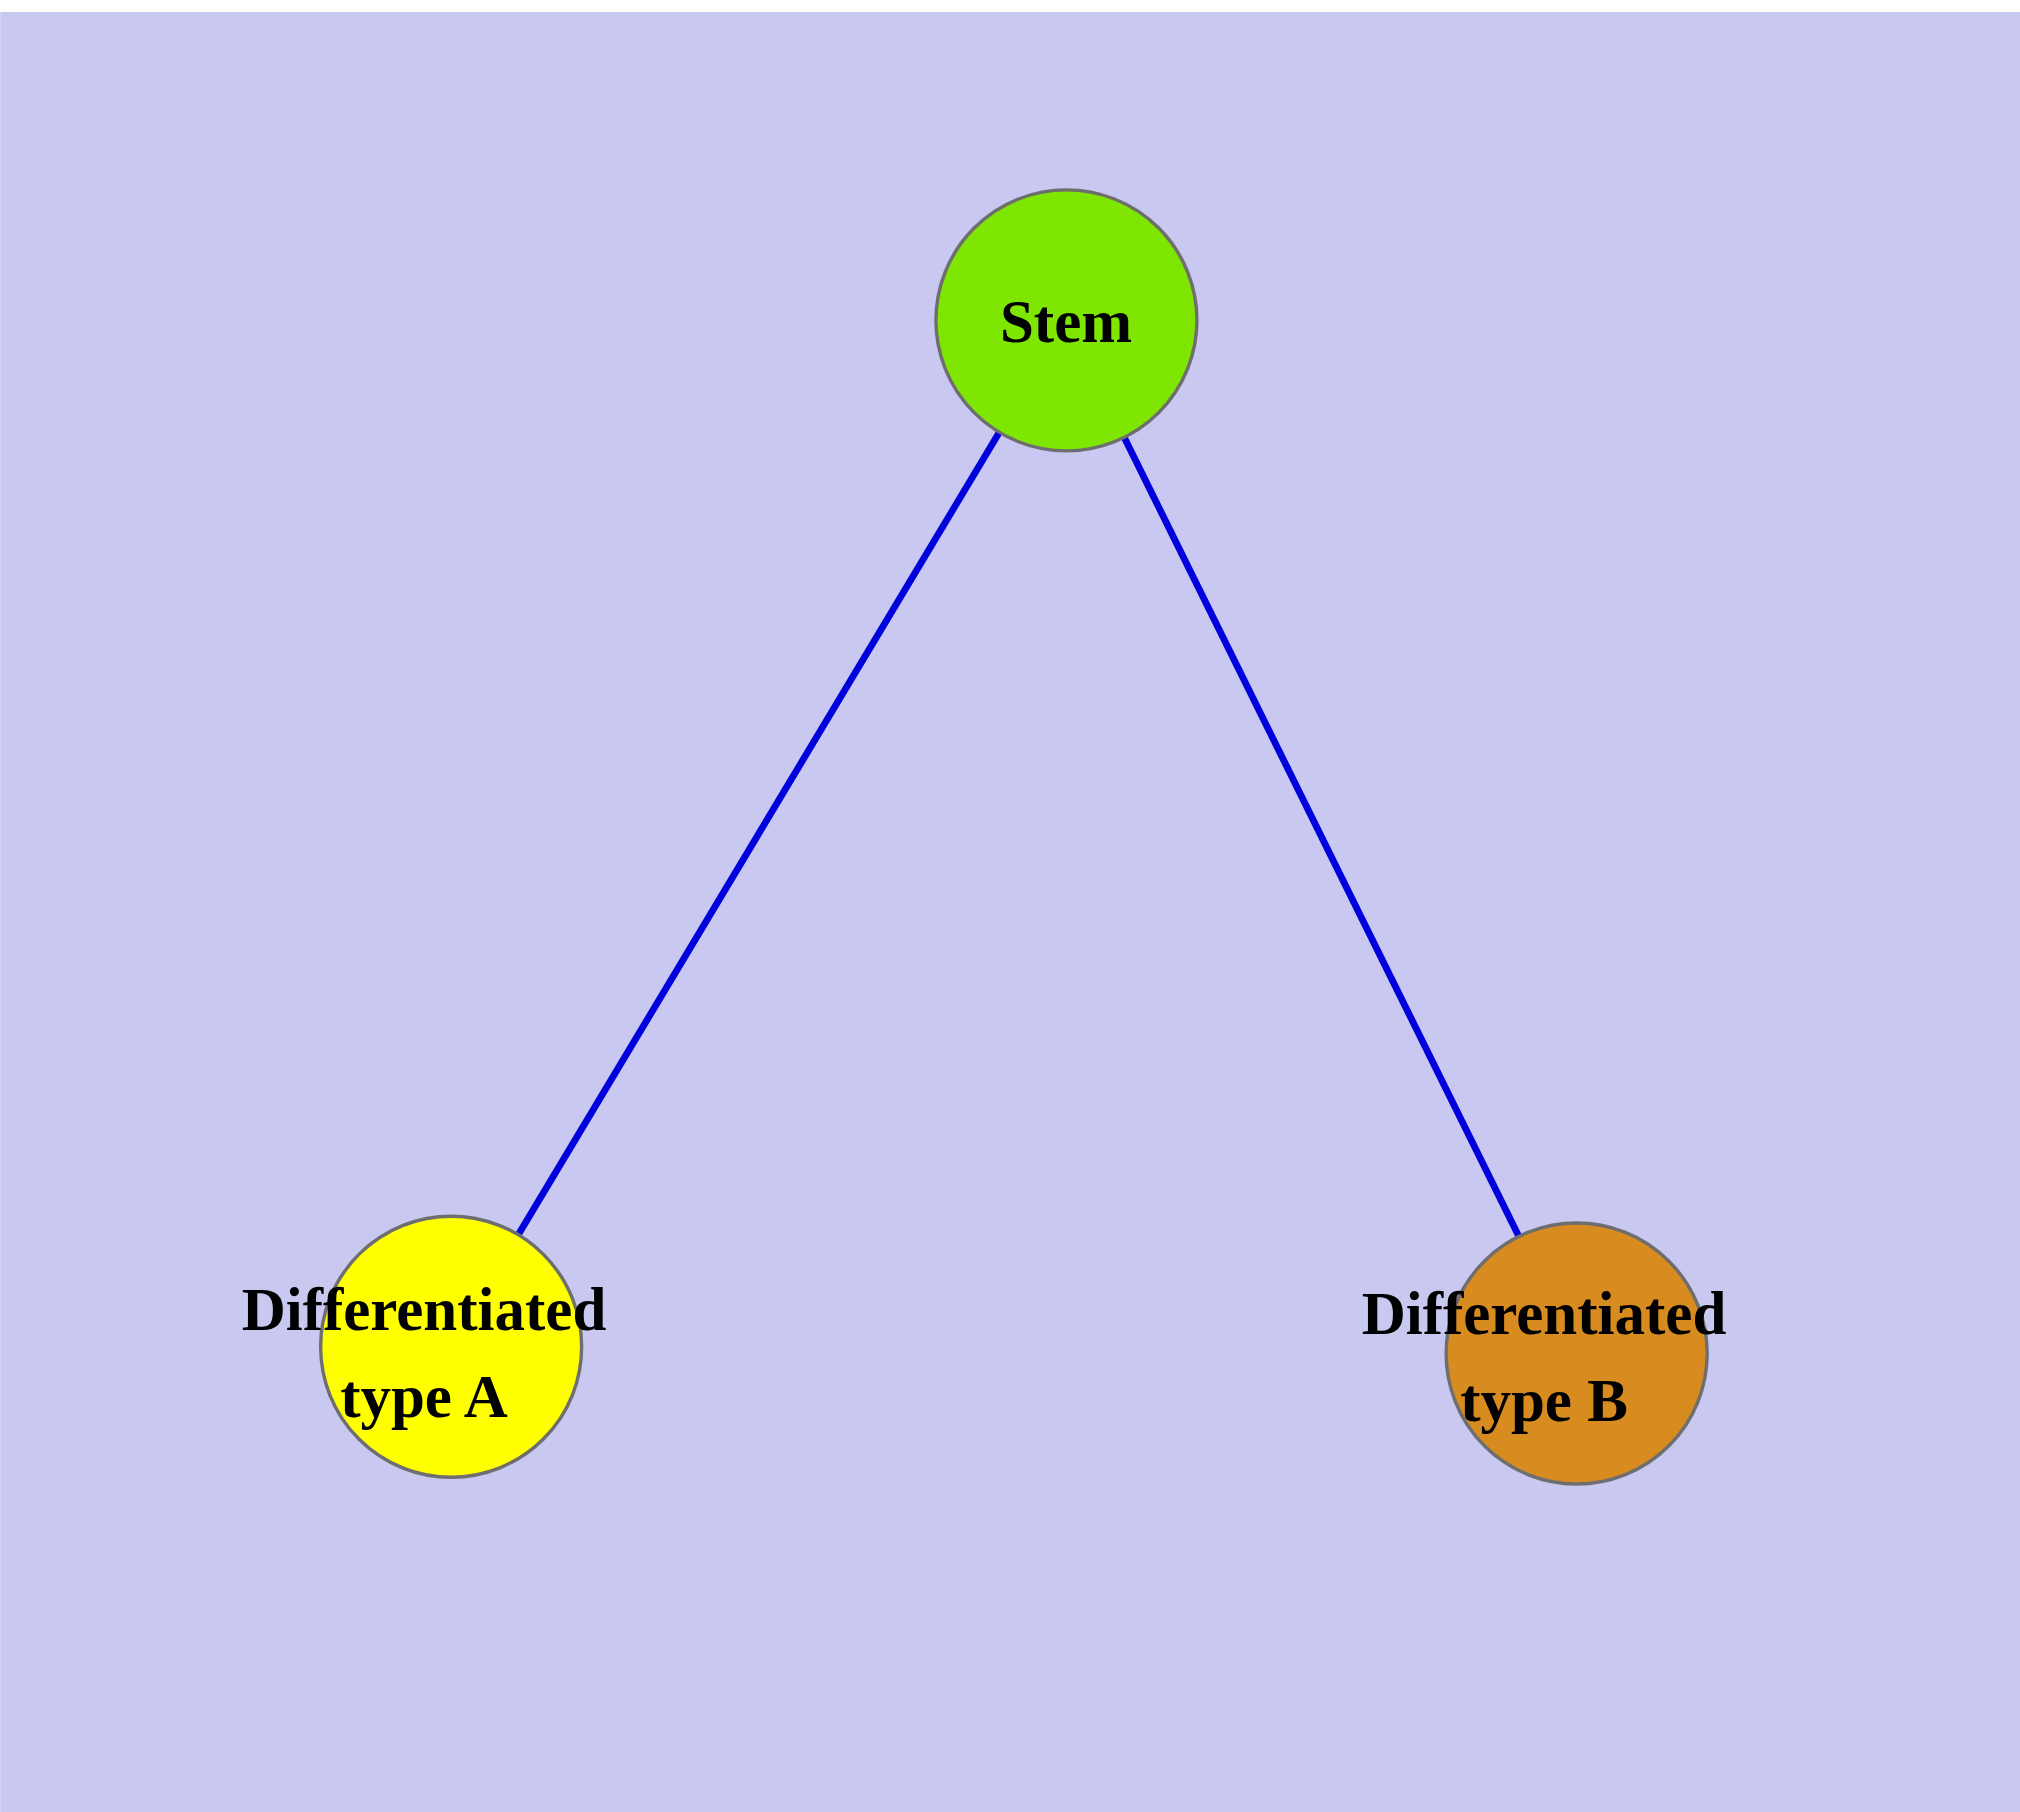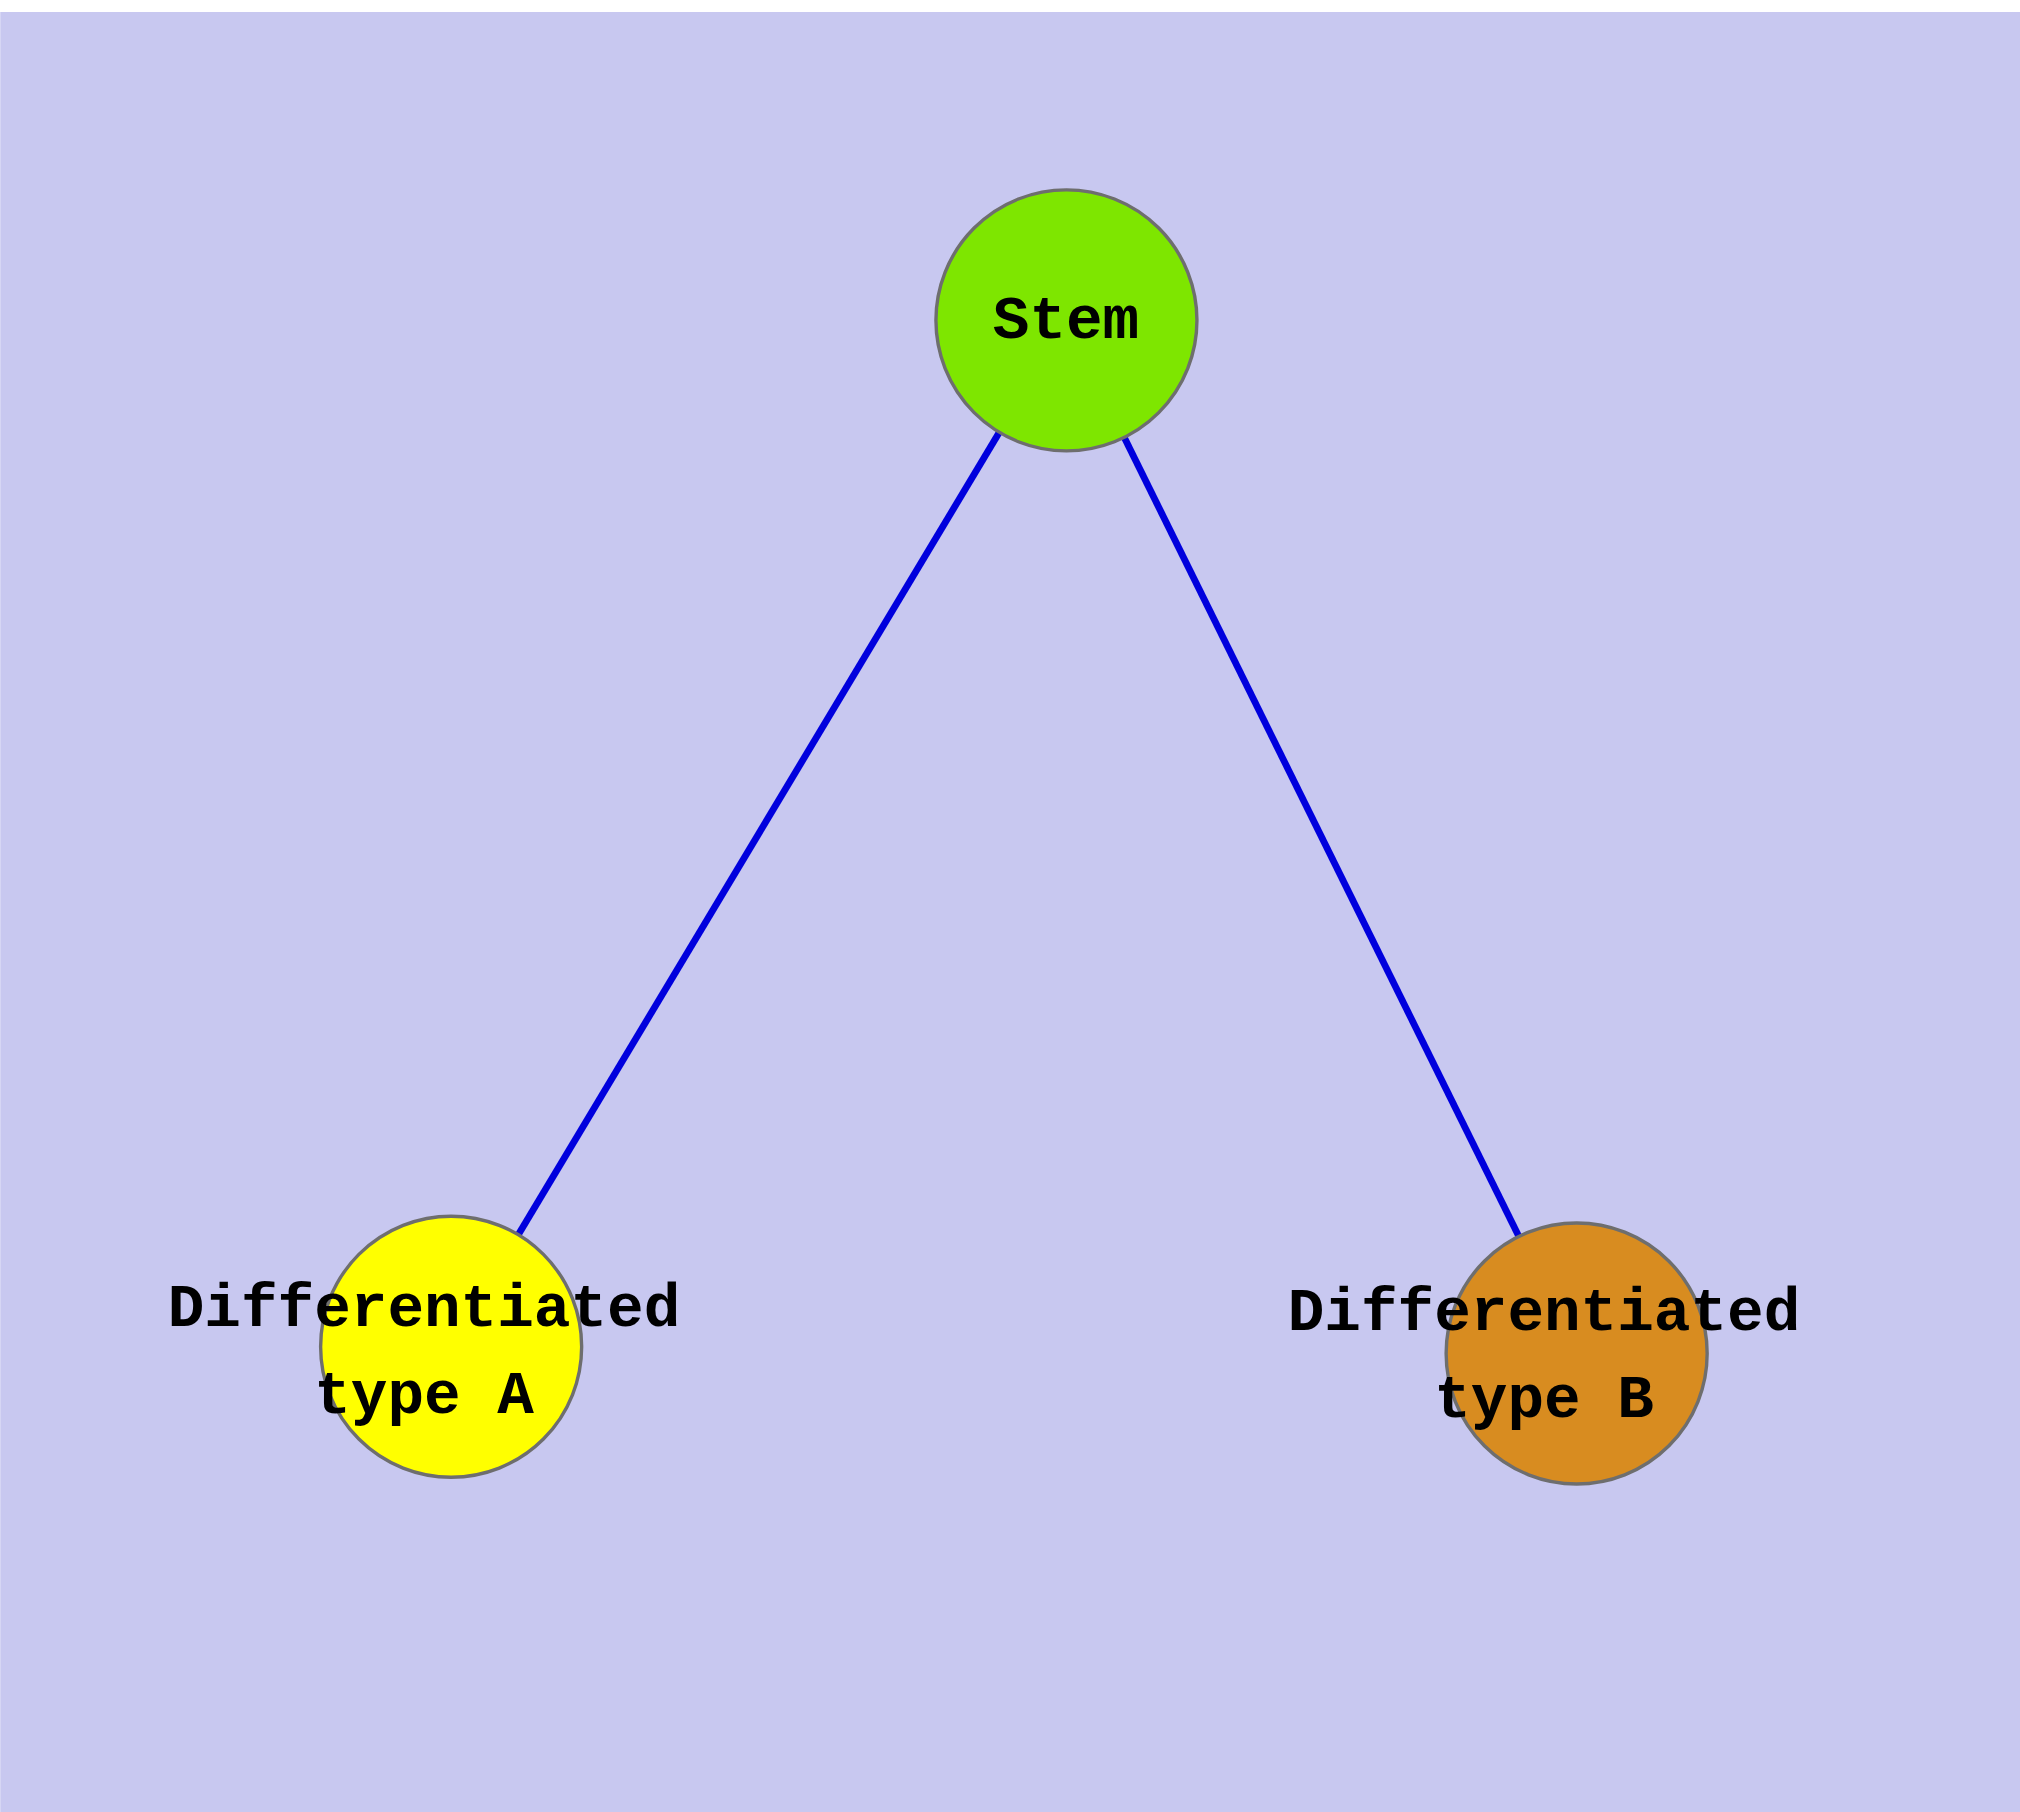--- a/index.html
+++ b/index.html
@@ -5,21 +5,21 @@
   html, body {
     margin: 0;
     padding: 0;
     background: #ffffff;
   }
   #stage {
     position: relative;
     width: 2021px;
     height: 1812px;
     overflow: hidden;
-    font-family: Liberation Mono, monospace;
+    font-family: Liberation Serif, serif;
   }
   #graph-svg {
     position: absolute;
     top: 0;
     left: 0;
   }
   .top-strip {
     position: absolute;
     top: 0;
     left: 0;

